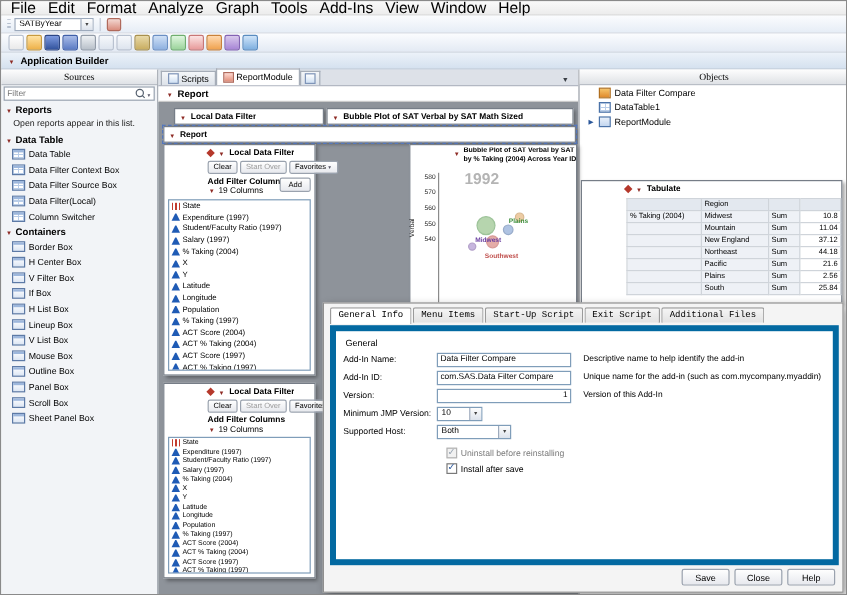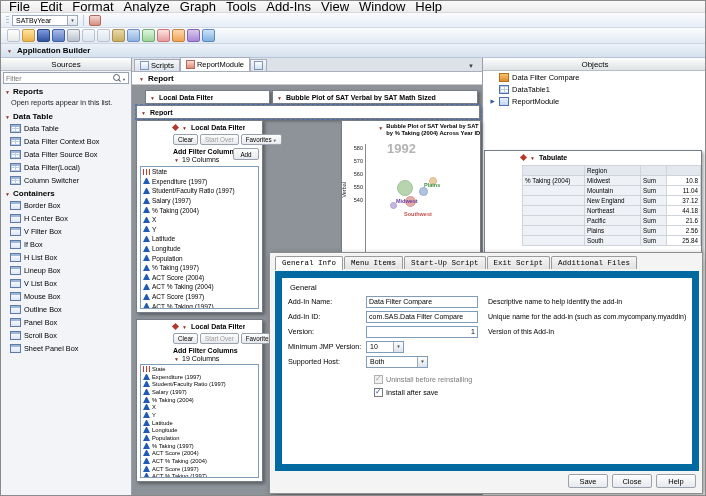--- a/index.html
+++ b/index.html
@@ -51,21 +51,21 @@
     display:flex; align-items:center; gap:4px; padding-left:5px; }
   #appheader .title { font-weight:bold; font-size:8px; }
 
   .disc { display:inline-block; width:7px; text-align:center; }
   .disc::before { content:"▼"; font-size:5px; color:#8e2b25; }
 
   
   #sources { position:absolute; left:0; top:57px; width:131px; height:439px;
     background:#f2f4f7; border-right:1px solid #9aa0a8; overflow:hidden; }
   .pane-hd { height:13px; background:linear-gradient(#fdfdfd,#dfe2e6);
-    border-bottom:1px solid #b9bec6; text-align:center; font-size:8px; line-height:13px; }
+    border-bottom:1px solid #b9bec6; text-align:center; font-size:8px; line-height:13px;font-family:Liberation Serif, serif; }
   .filter-row { display:flex; align-items:center; padding:1px 2px; }
   .filterwrap { flex:1; display:flex; align-items:center; border:1px solid #98a2b0;
     background:#fff; height:12px; padding:0 2px; }
   .filterwrap input { border:none; outline:none; flex:1; width:40px; font-size:7px;
     font-family:"Liberation Sans", sans-serif; background:transparent; }
   .mag { width:9px; height:9px; position:relative; flex:0 0 9px; }
   .mag::before { content:""; position:absolute; left:0; top:0; width:5px; height:5px;
     border:1px solid #55606e; border-radius:50%; }
   .mag::after { content:""; position:absolute; left:5px; top:6px; width:3px; height:1px;
     background:#55606e; transform:rotate(45deg); }
@@ -182,21 +182,21 @@
   .ttable .c2 { width:26px; } .ttable .c3 { width:34px; }
 
   
   #dialog { position:absolute; left:268px; top:251px; width:434px; height:242px;
     background:#f4f4f4; border:1px solid #8f8f8f; box-shadow:3px 3px 7px rgba(0,0,0,.4); z-index:6; }
   .dtabs { position:absolute; left:5px; top:3px; display:flex; gap:1px;font-family:Liberation Mono, monospace; }
   .dtab { padding:2px 6px 2px 6px; font-size:7.5px; background:linear-gradient(#f5f5f5,#e2e2e2);
     border:1px solid #9b9b9b; border-bottom:none; border-radius:2px 2px 0 0; white-space:nowrap; }
   .dtab:first-child { background:#fff; position:relative; z-index:2; margin-bottom:-1px; padding-bottom:3px; }
   .dcontent { position:absolute; left:5px; top:18px; width:424px; height:200px;
-    background:#fff; border:7px solid #0369a1; font-size:7.5px; }
+    background:#fff; border:5px solid #0369a1; font-size:7.5px; }
   .dgroup { position:absolute; left:8px; top:5px; }
   .drows { position:absolute; left:6px; top:16px; right:4px; }
   .drow { display:flex; align-items:center; height:15px; }
   .dlabel { width:78px; font-size:7.2px; flex:0 0 78px; }
   .dinput { width:112px; height:12px; border:1px solid #7f9db9; font-size:7px; padding:0 2px;
     font-family:"Liberation Sans", sans-serif; }
   .dinput.num { text-align:right; }
   .ddesc { margin-left:10px; font-size:7px; white-space:nowrap; }
   .dselect { height:12px; border:1px solid #7f9db9; background:#fff; display:flex; align-items:center; }
   .dselect .selval { flex:1; padding-left:3px; font-size:7px; }

